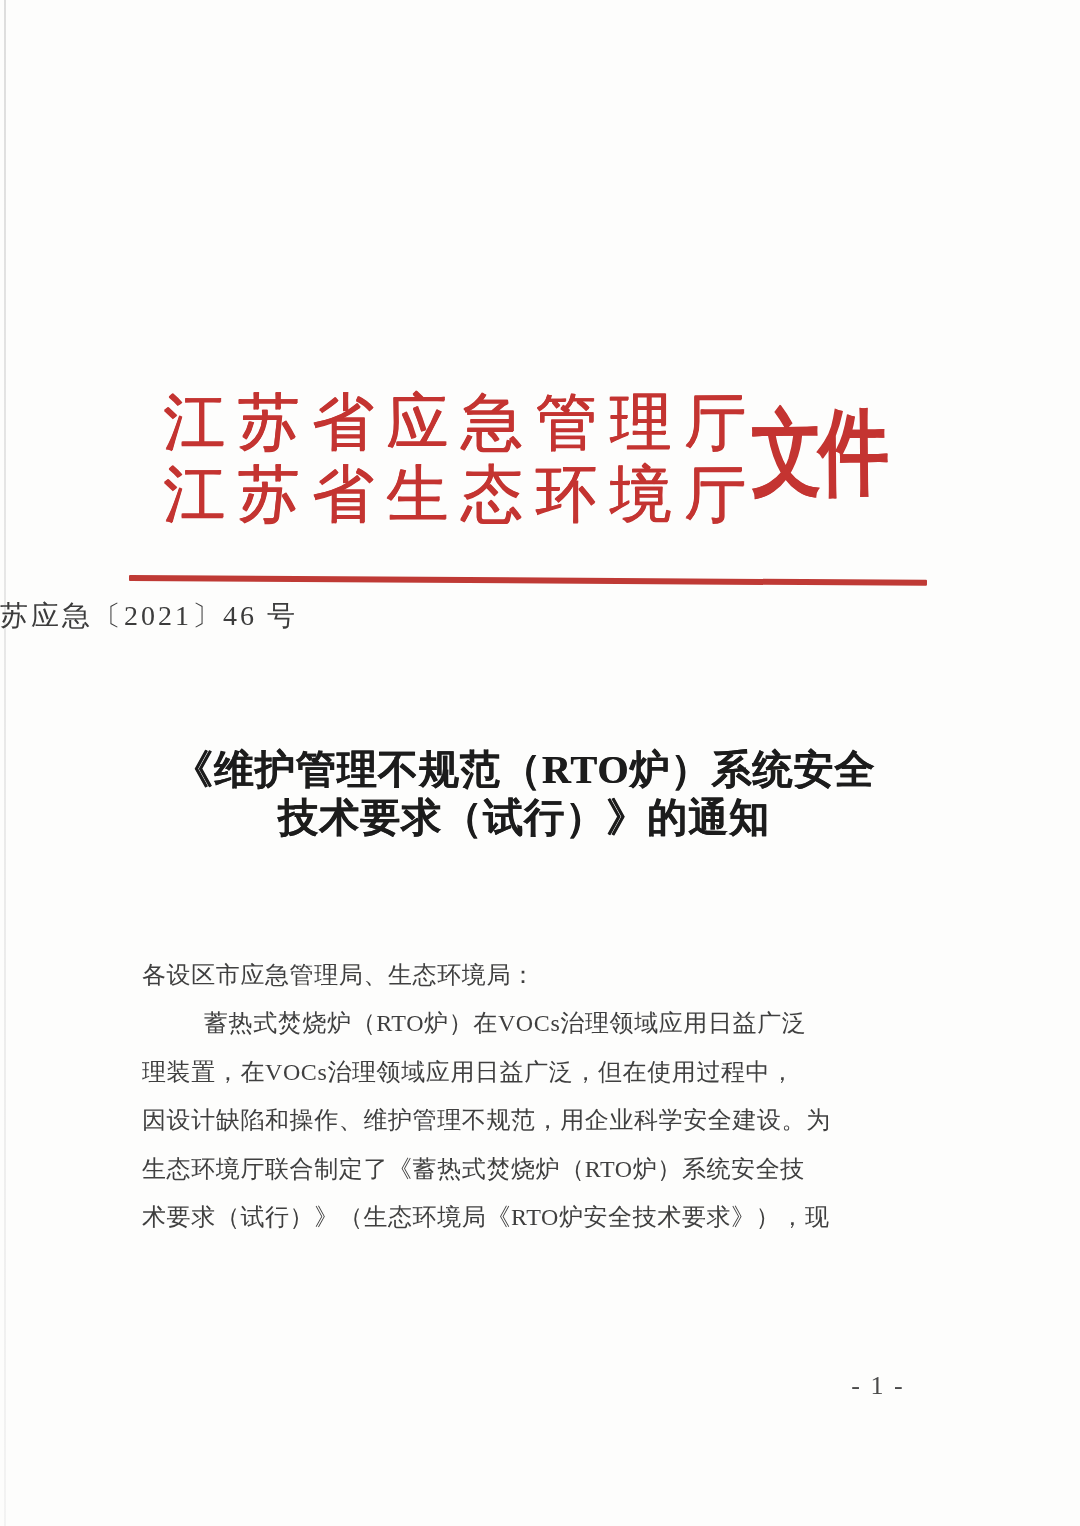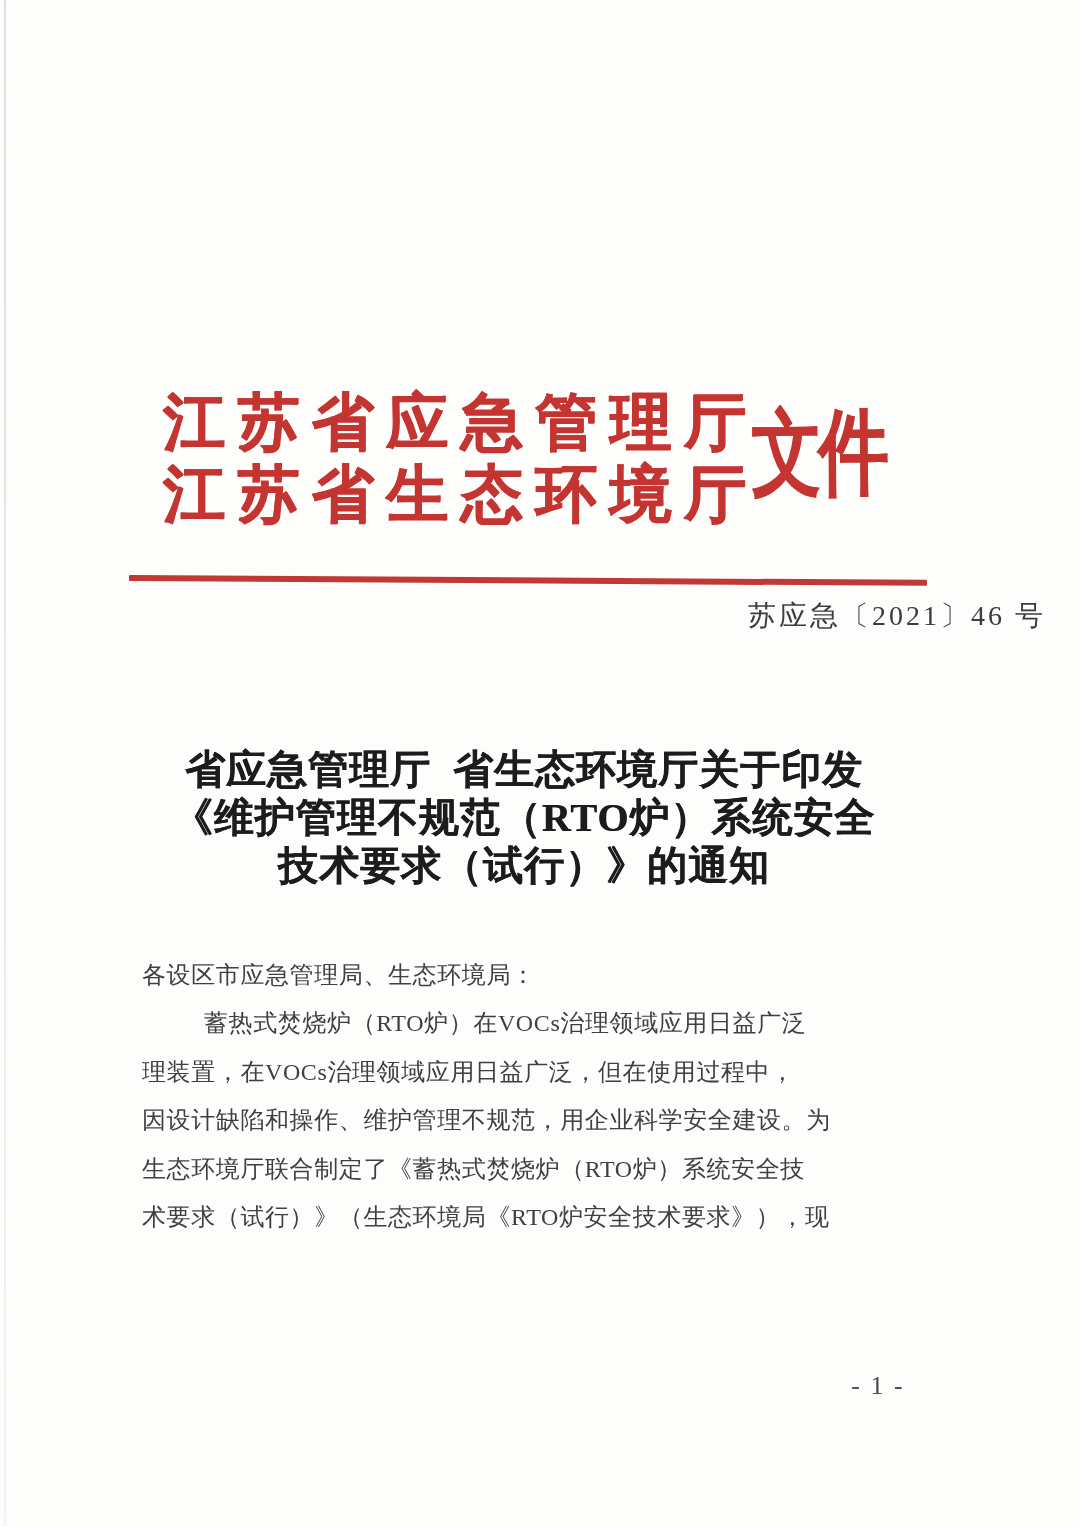--- a/index.html
+++ b/index.html
@@ -20,21 +20,21 @@
     width: 2px; height: 100%;
     background: linear-gradient(180deg, #c9c9c9 0%, #dedede 55%, #ececec 100%);
     opacity: .6;
   }
   
   .letterhead {
     position: absolute; left: 163px; top: 386px; width: 583px;
     color: var(--accent-red, #c43431);
   }
   .agency-line {
-    font-size: 62px; font-weight: 700;
+    font-size: 62px; font-weight: 400;
     line-height: 72px; height: 72px;
     text-align: justify; text-align-last: justify;
     white-space: nowrap;
     text-shadow: 0.7px 0 0 currentColor, 0 0.5px 0 currentColor;
   }
   .doc-type {
     position: absolute; left: 751px; top: 408px;
     font-size: 70px; font-weight: 700; line-height: 70px;
     color: var(--accent-red, #c43431);
     letter-spacing: -3px; white-space: pre;
@@ -44,21 +44,21 @@
   }
   .red-line {
     position: absolute; left: 129px; top: 575px;
     width: 798px; height: 6px;
     background: var(--line-red, #bf3a35);
     transform: rotate(0.35deg); transform-origin: left center;
     border-radius: 1px;
   }
   .doc-number {
     position: absolute; left: 0; top: 599px; width: 1046px;
-    text-align: right; font-size: 28px; line-height: 34px;
+    text-align: left; font-size: 28px; line-height: 34px;
     color: #3c3c3c; letter-spacing: 3px; white-space: pre;
   }
   .title-block {
     position: absolute; left: 0; top: 746px; width: 1048px;
     text-align: center;
     color: var(--title-color, #1c1c1c);
   }
   .title-line {
     font-size: 40px; font-weight: 700; line-height: 48px;
     white-space: pre; letter-spacing: 1px;
@@ -91,21 +91,20 @@
     <div class="agency-line">江苏省生态环境厅</div>
   </div>
 
   <div class="doc-type">文件</div>
 
   <div class="red-line"></div>
 
   <div class="doc-number">苏应急〔2021〕46 号</div>
 
   <div class="title-block">
-    <div class="title-line">省应急管理厅  省生态环境厅关于印发</div>
     <div class="title-line">《维护管理不规范（RTO炉）系统安全</div>
     <div class="title-line">技术要求（试行）》的通知</div>
   </div>
 
   <div class="body-block">
     <div class="body-line">各设区市应急管理局、生态环境局：</div>
     <div class="body-line indent">蓄热式焚烧炉（RTO炉）在VOCs治理领域应用日益广泛</div>
     <div class="body-line">理装置，在VOCs治理领域应用日益广泛，但在使用过程中，</div>
     <div class="body-line">因设计缺陷和操作、维护管理不规范，用企业科学安全建设。为</div>
     <div class="body-line">生态环境厅联合制定了《蓄热式焚烧炉（RTO炉）系统安全技</div>

